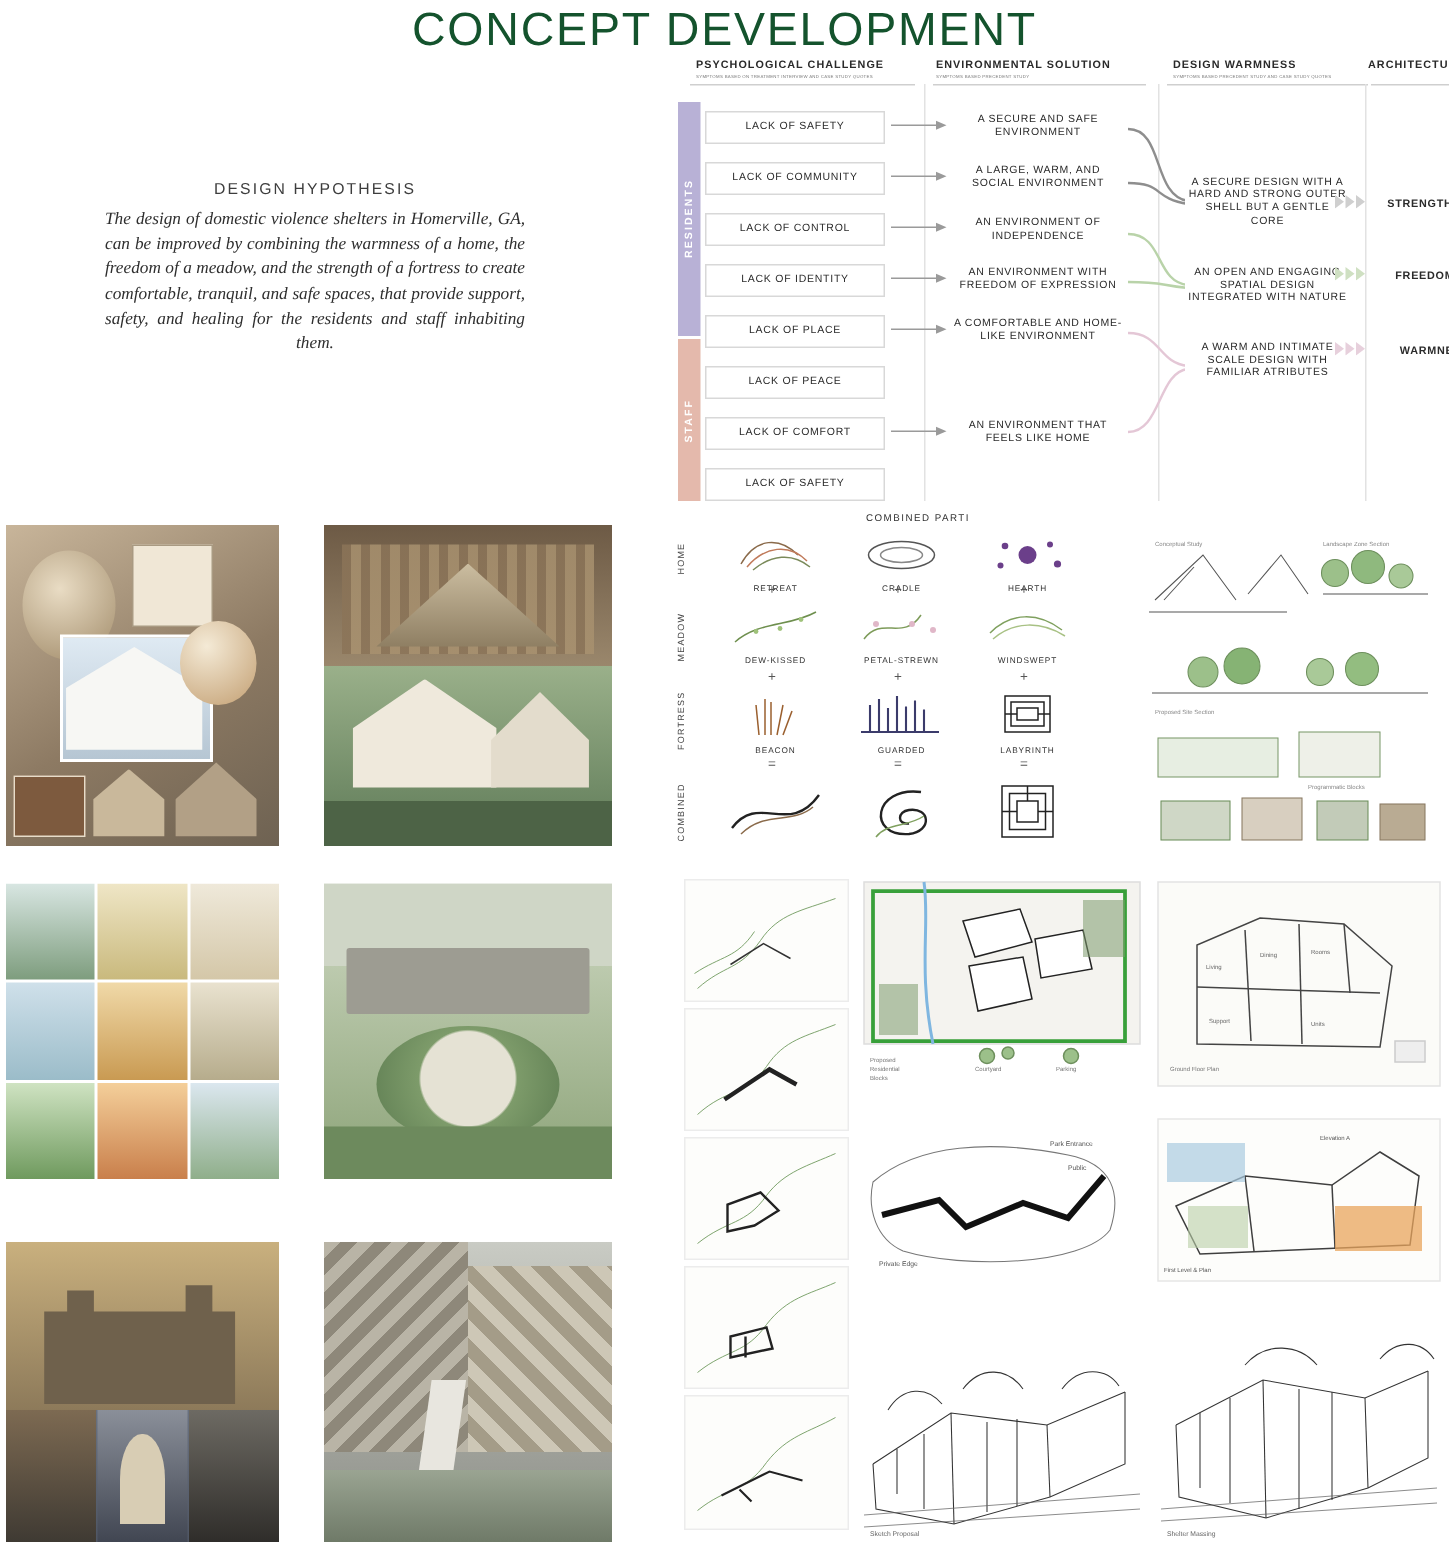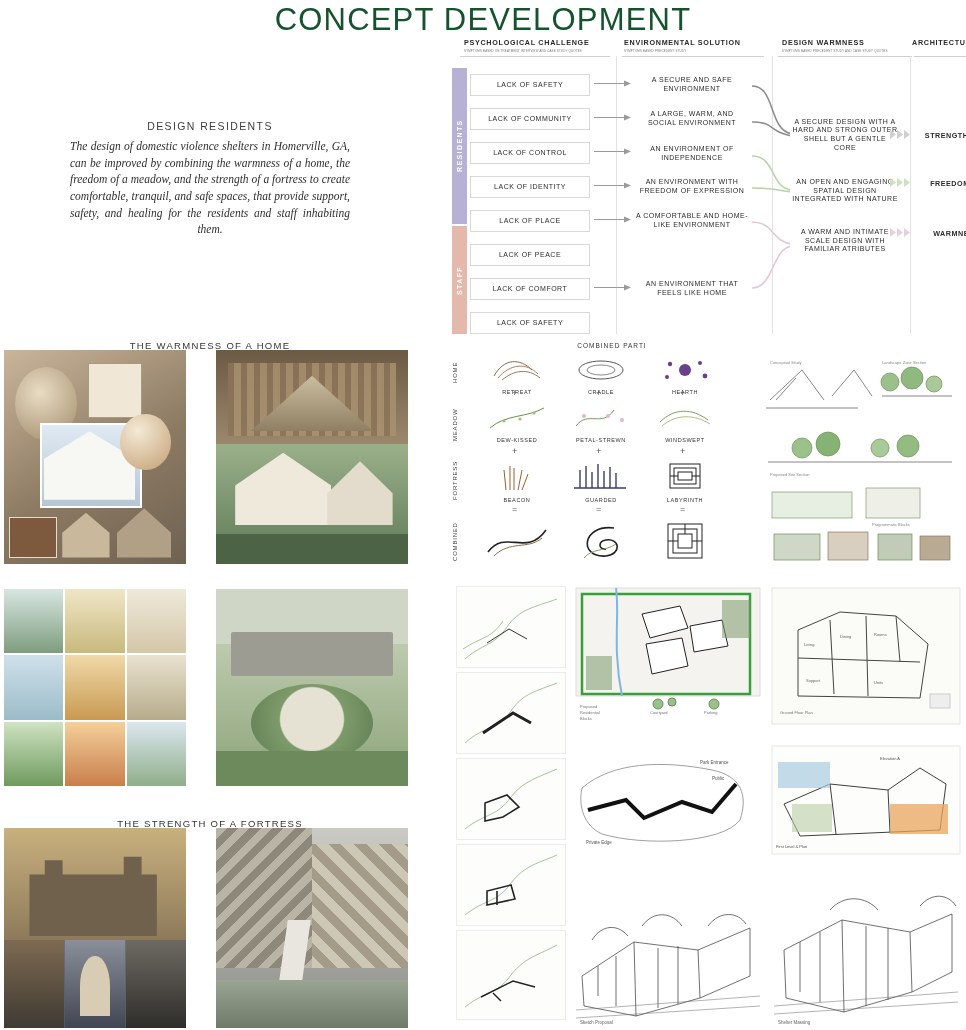--- a/index.html
+++ b/index.html
@@ -75,25 +75,24 @@
   .ph { width:100%; height:100%; }
 </style>
 </head>
 <body>
 
 <div class="page">
 
   <div class="title">CONCEPT DEVELOPMENT</div>
 
   <div class="hypo-wrap">
-    <div class="hypo-title">DESIGN RESIDENTS</div>
+    <div class="hypo-title">DESIGN HYPOTHESIS</div>
     <div class="hypo-body">The design of domestic violence shelters in Homerville, GA, can be improved by combining the warmness of a home, the freedom of a meadow, and the strength of a fortress to create comfortable, tranquil, and safe spaces, that provide support, safety, and healing for the residents and staff inhabiting them.</div>
   </div>
 
-  <div class="sec-cap" style="top:340px;">THE WARMNESS OF A HOME</div>
 
   <div class="imgblk" style="left:4px; top:350px; width:182px; height:214px;">
     <div class="ph" style="position:relative;background:linear-gradient(150deg,#c8b59a,#8d7a63 55%,#6e6252);">
       <div style="position:absolute;left:6%;top:8%;width:34%;height:34%;border-radius:50%;background:radial-gradient(circle at 40% 35%,#e9dcc4,#a08a68);"></div>
       <div style="position:absolute;left:46%;top:6%;width:30%;height:26%;background:#f0e7d6;border:1px solid #a99a82;"></div>
       <div style="position:absolute;left:20%;top:34%;width:56%;height:40%;background:linear-gradient(180deg,#dfeaf3,#b6c6d3);border:2px solid #fff;"></div>
       <div style="position:absolute;left:22%;top:38%;width:50%;height:32%;background:#f7f7f4;clip-path:polygon(0 40%,50% 0,100% 40%,100% 100%,0 100%);"></div>
       <div style="position:absolute;left:3%;top:78%;width:26%;height:19%;background:#7d5a3e;border:1px solid #e7dcc9;"></div>
       <div style="position:absolute;left:32%;top:76%;width:26%;height:21%;background:#c9b89b;clip-path:polygon(0 45%,50% 0,100% 45%,100% 100%,0 100%);"></div>
       <div style="position:absolute;left:62%;top:74%;width:30%;height:23%;background:#b2a086;clip-path:polygon(0 50%,50% 0,100% 50%,100% 100%,0 100%);"></div>
@@ -130,21 +129,20 @@
 
   <div class="imgblk" style="left:216px; top:589px; width:192px; height:197px;">
     <div class="ph" style="position:relative;background:linear-gradient(180deg,#cfd9c3,#8ca378);">
       <div style="position:absolute;left:0;top:0;width:100%;height:28%;background:#cfd6c6;"></div>
       <div style="position:absolute;left:8%;top:22%;width:84%;height:22%;background:#9d9c92;border-radius:2px;"></div>
       <div style="position:absolute;left:18%;top:48%;width:64%;height:40%;border-radius:50%;background:radial-gradient(circle at 50% 45%,#e5e2d4 0 42%,#7d9b6a 44%,#5d7c51);"></div>
       <div style="position:absolute;left:0;top:82%;width:100%;height:18%;background:#6d8a5d;"></div>
     </div>
   </div>
 
-  <div class="sec-cap" style="top:818px;">THE STRENGTH OF A FORTRESS</div>
 
   <div class="imgblk" style="left:4px; top:828px; width:182px; height:200px;">
     <div class="ph" style="position:relative;background:linear-gradient(180deg,#8a93a3,#4f5664);">
       <div style="position:absolute;left:0;top:0;width:100%;height:56%;background:linear-gradient(180deg,#c9b07e,#8d7a5a);"></div>
       <div style="position:absolute;left:14%;top:10%;width:70%;height:44%;background:#6f614c;clip-path:polygon(0 100%,0 30%,12% 30%,12% 14%,26% 14%,26% 30%,74% 30%,74% 10%,88% 10%,88% 30%,100% 30%,100% 100%);"></div>
       <div style="position:absolute;left:0;top:56%;width:33%;height:44%;background:linear-gradient(180deg,#7d6a52,#3f3a33);"></div>
       <div style="position:absolute;left:33.5%;top:56%;width:33%;height:44%;background:linear-gradient(180deg,#8a8f99,#414652);"></div>
       <div style="position:absolute;left:67%;top:56%;width:33%;height:44%;background:linear-gradient(180deg,#6d6a63,#2f2d2a);"></div>
       <div style="position:absolute;left:42%;top:64%;width:16%;height:30%;background:#d8cdb4;border-radius:50% 50% 0 0;"></div>
     </div>

